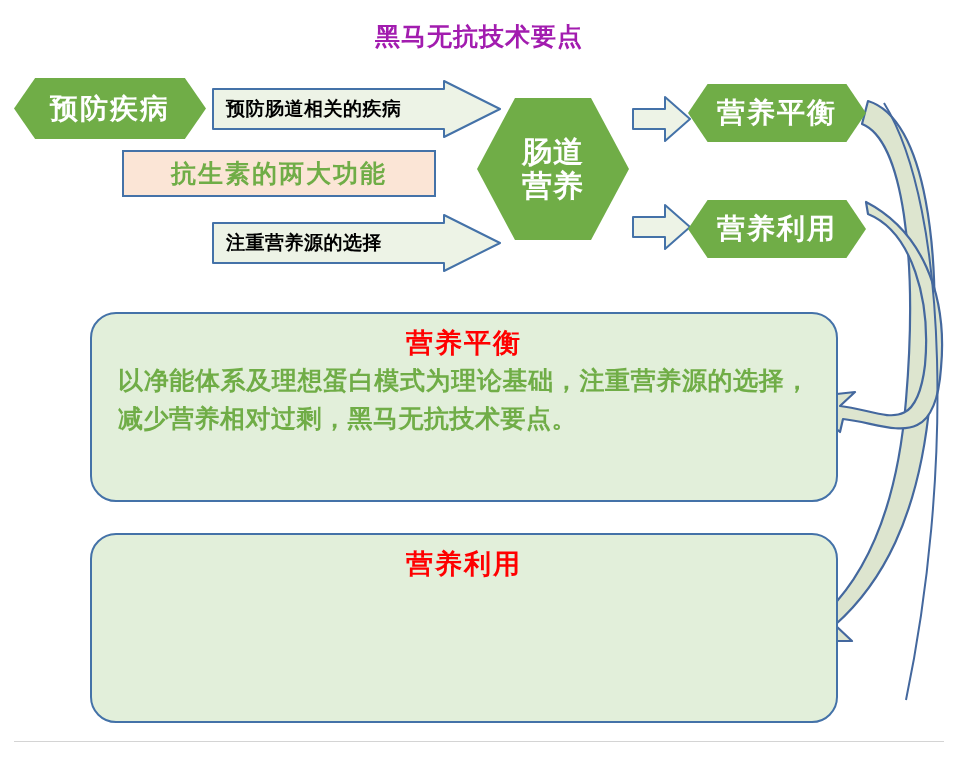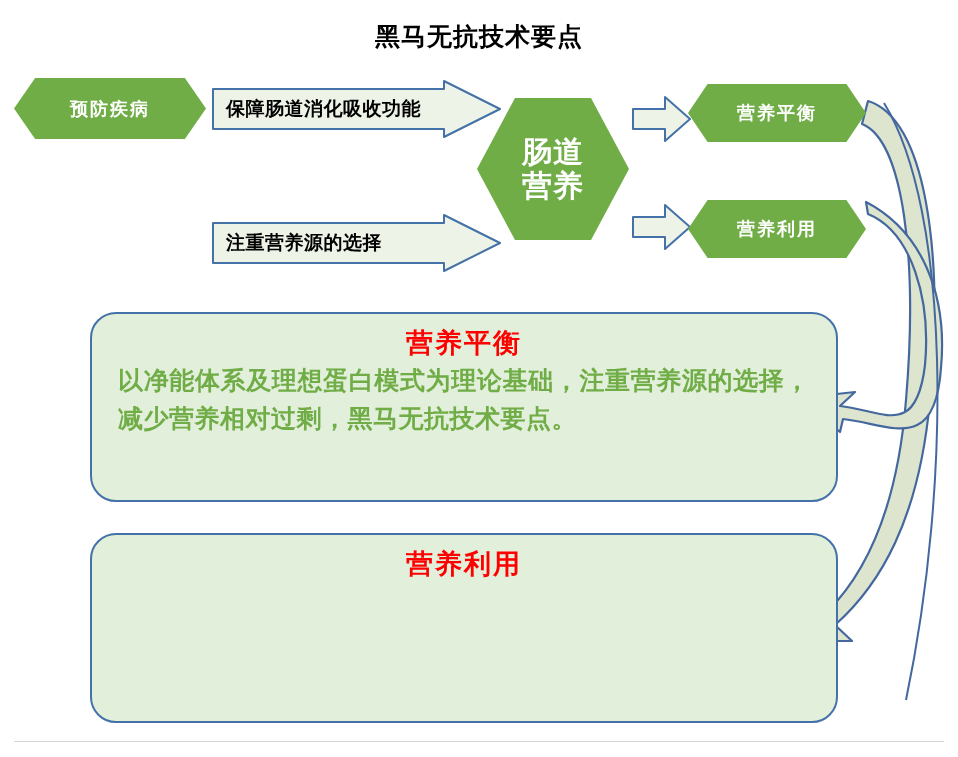--- a/index.html
+++ b/index.html
@@ -23,21 +23,21 @@
     background: #ffffff;
   }
 
   
   .slide-title {
     position: absolute;
     left: 0;
     top: 22px;
     width: 958px;
     text-align: center;
-    color: #000000;
+    color: #a21caf;
     font-size: 25px;
     font-weight: bold;
     letter-spacing: 1px;
     line-height: 30px;
     white-space: nowrap;
   }
 
   
   .shape-text {
     position: absolute;
@@ -52,21 +52,21 @@
 
   
   .chev {
     position: absolute;
     background: #70AD47;
     -webkit-clip-path: polygon(0% 50%, 11% 0%, 89% 0%, 100% 50%, 89% 100%, 11% 100%);
     clip-path: polygon(0% 50%, 11% 0%, 89% 0%, 100% 50%, 89% 100%, 11% 100%);
   }
   .chev .shape-text {
     color: #FFFFFF;
-    font-size: 18px;
+    font-size: 28px;
     font-weight: bold;
     letter-spacing: 2px;
   }
 
   #chev-prevent { left: 14px;  top: 78px;  width: 192px; height: 61px; }
   #chev-growth  { left: 14px;  top: 212px; width: 192px; height: 61px; }
   #chev-balance { left: 688px; top: 84px;  width: 178px; height: 58px; }
   #chev-util    { left: 688px; top: 200px; width: 178px; height: 58px; }
 
   
@@ -221,30 +221,33 @@
 
   <div class="chev" id="chev-prevent">
     <span class="shape-text">预防疾病</span>
   </div>
 
 
   <div class="arrow-box" id="arrow-prevent">
     <svg width="290" height="58" viewBox="0 0 290 58" xmlns="http://www.w3.org/2000/svg">
       <path d="M 1 9 L 232 9 L 232 1 L 288 29 L 232 57 L 232 49 L 1 49 Z" fill="#EDF3E6" stroke="#4472A8" stroke-width="2" stroke-linejoin="round"></path>
     </svg>
-    <span class="label">保障肠道消化吸收功能</span>
+    <span class="label">预防肠道相关的疾病</span>
   </div>
 
   <div class="arrow-box" id="arrow-growth">
     <svg width="290" height="58" viewBox="0 0 290 58" xmlns="http://www.w3.org/2000/svg">
       <path d="M 1 9 L 232 9 L 232 1 L 288 29 L 232 57 L 232 49 L 1 49 Z" fill="#EDF3E6" stroke="#4472A8" stroke-width="2" stroke-linejoin="round"></path>
     </svg>
     <span class="label">注重营养源的选择</span>
   </div>
 
+  <div id="box-antibiotic">
+    <span class="shape-text">抗生素的两大功能</span>
+  </div>
 
   <div id="hex-center">
     <span class="shape-text">
       <span>肠道</span>
       <span>营养</span>
     </span>
   </div>
 
   <div class="mini-arrow" id="mini-arrow-top">
     <svg width="60" height="46" viewBox="0 0 60 46" xmlns="http://www.w3.org/2000/svg">

